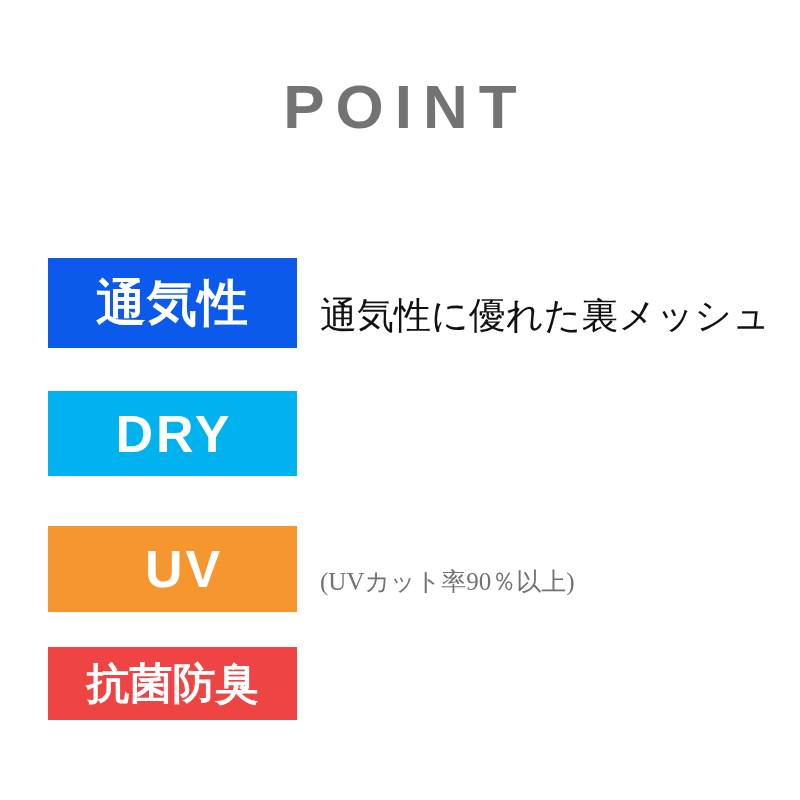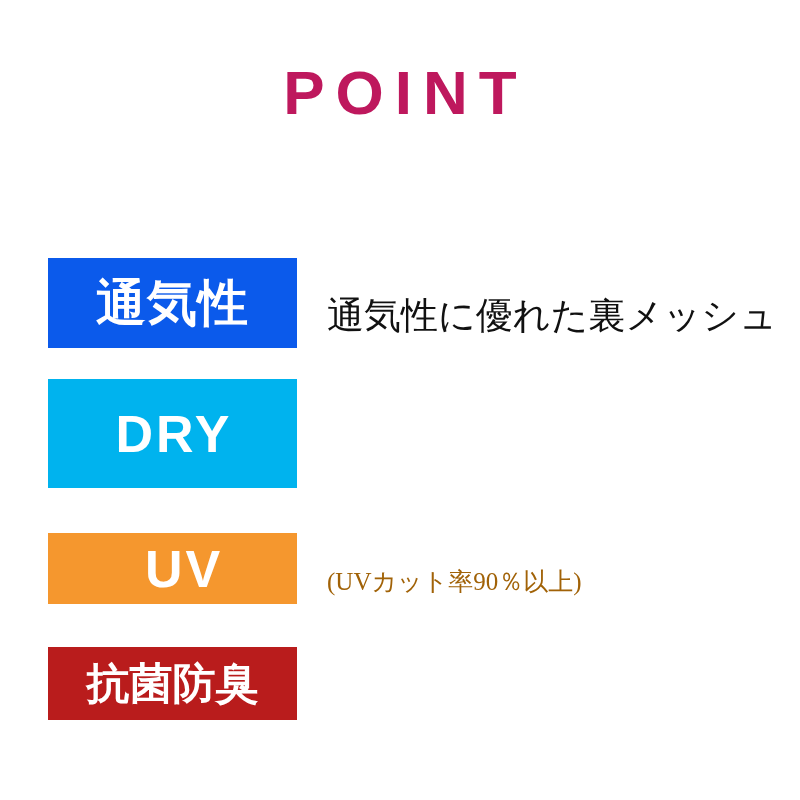--- a/index.html
+++ b/index.html
@@ -23,30 +23,30 @@
     width: 800px;
     height: 800px;
     background: #ffffff;
     box-sizing: border-box;
   }
 
   
   .page-title {
     position: absolute;
     left: 0;
-    top: 62px;
+    top: 76px;
     width: 800px;
     text-align: center;
     font-family: "Liberation Sans", "DejaVu Sans", sans-serif;
     font-weight: 700;
     font-size: 62px;
     line-height: 1;
     letter-spacing: 11px;
     text-indent: 11px;
-    color: #be185d;
+    color: #737373;
   }
 
   
   .feature-list {
     position: absolute;
     left: 48px;
     top: 237px;
     width: 710px;
   }
 
@@ -76,65 +76,65 @@
 
   .badge-breathable {
     height: 90px;
     background: #0b5aeb;
     font-size: 50px;
     letter-spacing: 1px;
     font-family: "DejaVu Sans", "Liberation Sans", sans-serif;
   }
 
   .badge-dry {
-    height: 109px;
+    height: 85px;
     background: #00b3ee;
     font-size: 52px;
     letter-spacing: 3px;
     text-indent: 3px;
     font-family: "Liberation Sans", "DejaVu Sans", sans-serif;
   }
 
   .badge-uv {
-    height: 71px;
+    height: 86px;
     background: #f5972e;
     font-size: 52px;
     letter-spacing: 3px;
     text-indent: 3px;
     font-family: "Liberation Sans", "DejaVu Sans", sans-serif;
     padding-left: 20px;
   }
 
   .badge-deodorant {
     height: 73px;
-    background: #b91c1c;
+    background: #ef4444;
     font-size: 43px;
     letter-spacing: 0px;
     font-family: "DejaVu Sans", "Liberation Sans", sans-serif;
   }
 
   .feature-text {
     flex: 1 1 auto;
-    padding-left: 30px;
+    padding-left: 23px;
     box-sizing: border-box;
   }
 
   .feature-main {
     font-family: "Liberation Serif", "DejaVu Serif", serif;
     font-size: 37px;
     line-height: 1.0;
     color: #111111;
     white-space: nowrap;
   }
 
   .feature-sub {
     font-family: "Liberation Serif", "DejaVu Serif", serif;
     font-size: 25px;
     line-height: 1.0;
-    color: #a16207;
+    color: #737373;
     margin-top: 9px;
     white-space: nowrap;
   }
 
   
   .row-breathable .feature-text { padding-top: 26px; }
   .row-dry        .feature-text { padding-top: 25px; }
   .row-uv         .feature-text { padding-top: 17px; }
   .row-deodorant  .feature-text { padding-top: 10px; }
 </style>

